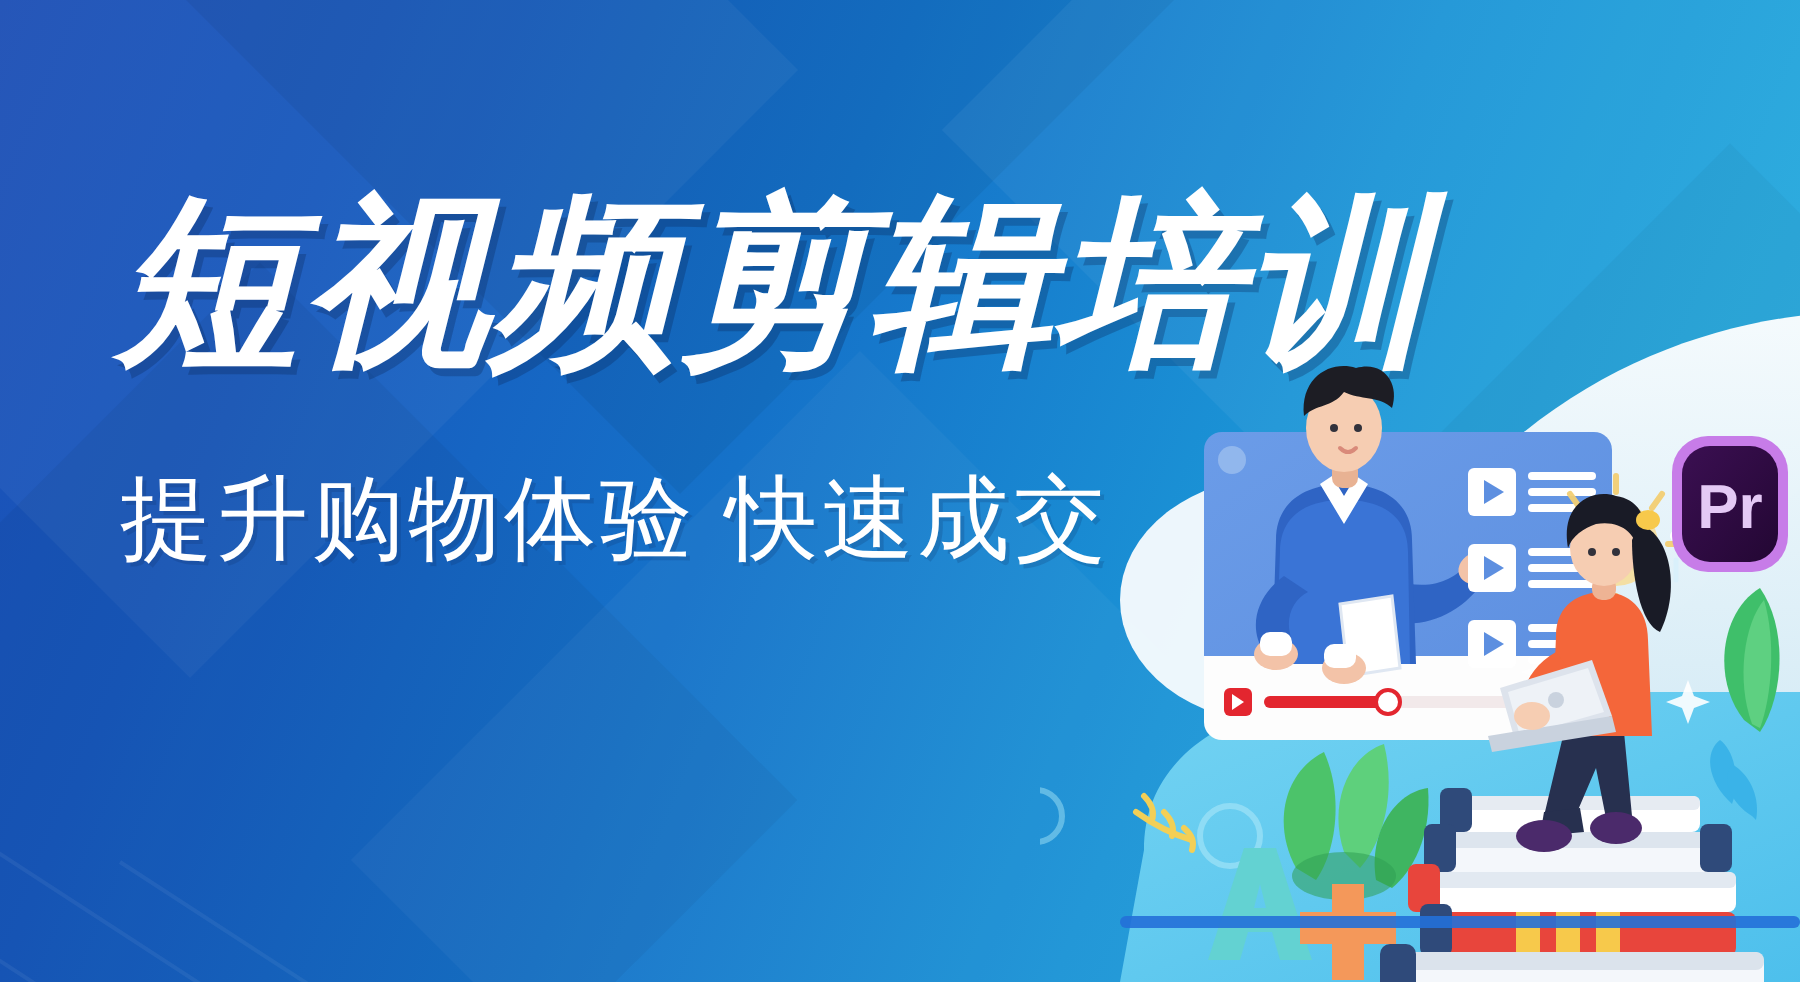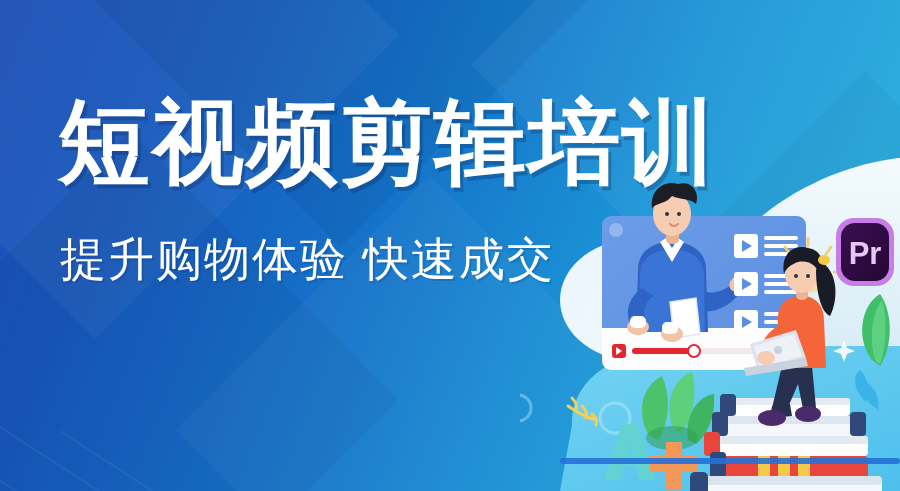--- a/index.html
+++ b/index.html
@@ -17,20 +17,21 @@
   .f5{left:560px;top:-150px;width:430px;height:430px;background:rgba(255,255,255,.05);transform:rotate(45deg);}
   .f6{left:700px;top:140px;width:330px;height:330px;background:rgba(0,0,0,.035);transform:rotate(45deg);}
   .streak{position:absolute;background:rgba(255,255,255,.06);height:2px;transform:rotate(33deg);transform-origin:left center;}
 
   
   .headline{
     position:absolute;left:58px;top:96px;
     font-size:92px;line-height:1;font-weight:700;color:#ffffff;
     letter-spacing:2px;white-space:nowrap;
     text-shadow:3px 4px 0 rgba(10,40,90,.30);
+    font-style:italic;
   }
   .subline{
     position:absolute;left:60px;top:236px;
     font-size:46px;line-height:1;font-weight:400;color:#ffffff;
     letter-spacing:2px;white-space:nowrap;
     text-shadow:2px 2px 0 rgba(10,40,90,.18);
   }
 
   
   .stage{position:absolute;left:520px;top:150px;width:380px;height:341px;text-decoration:underline;}

